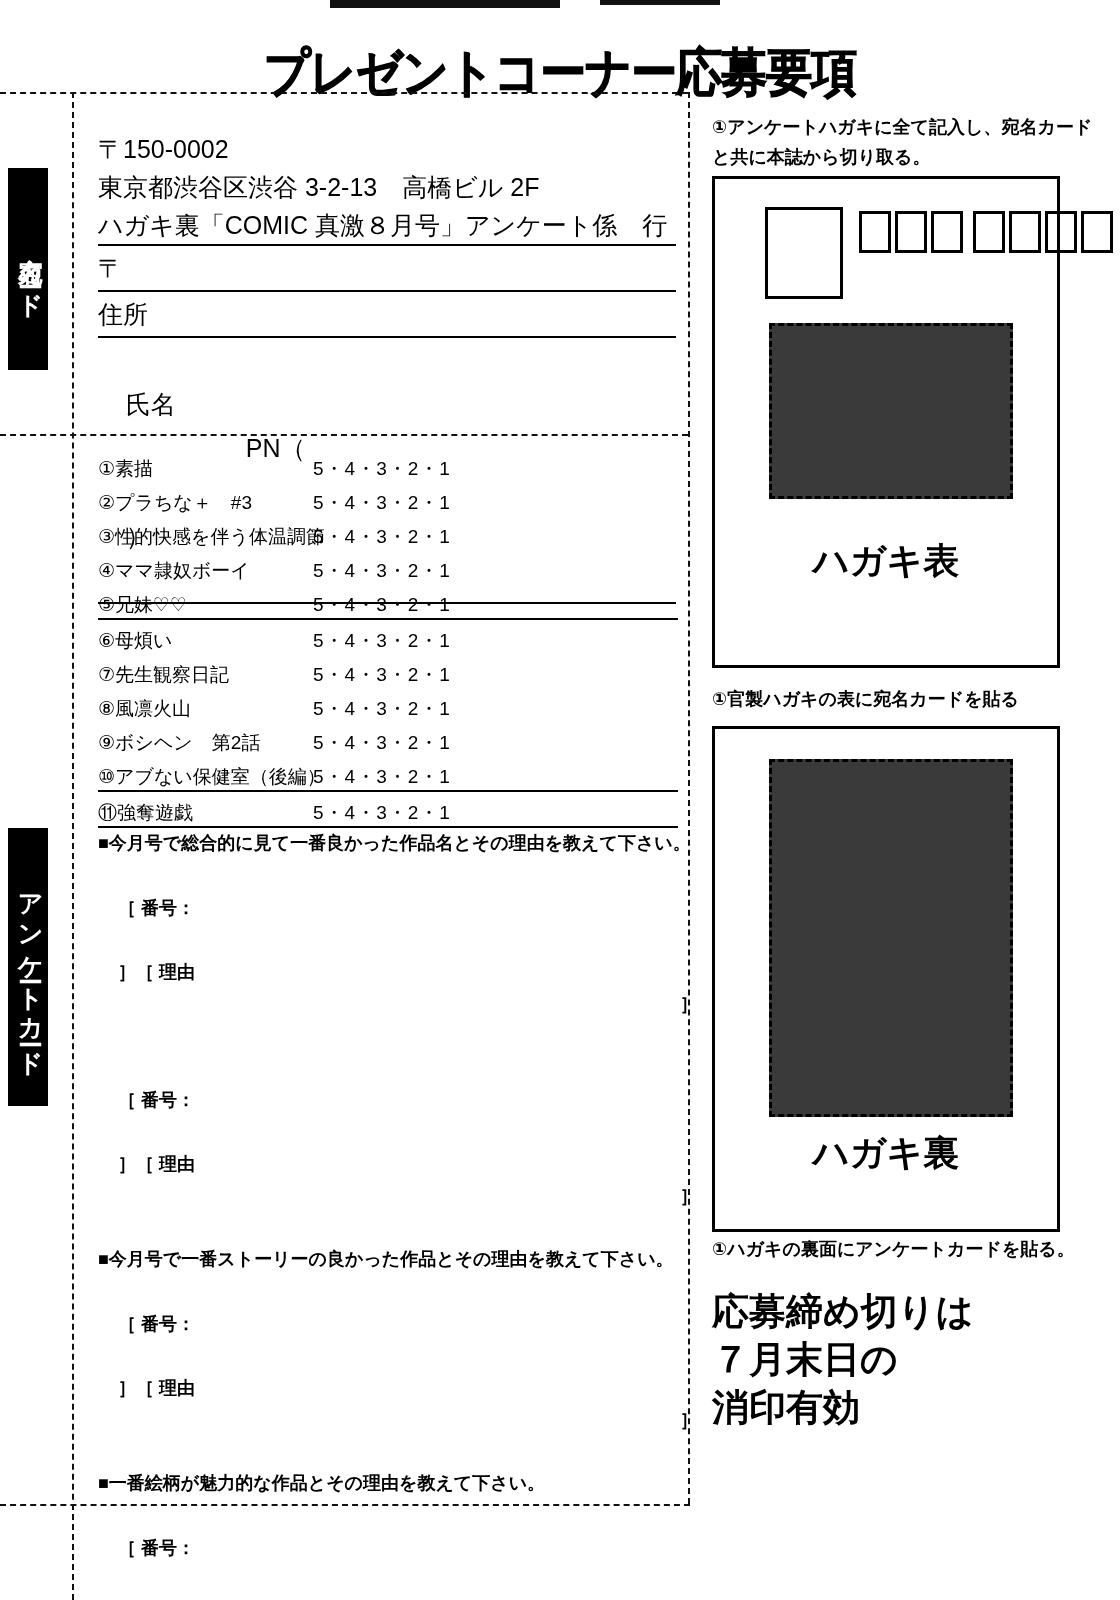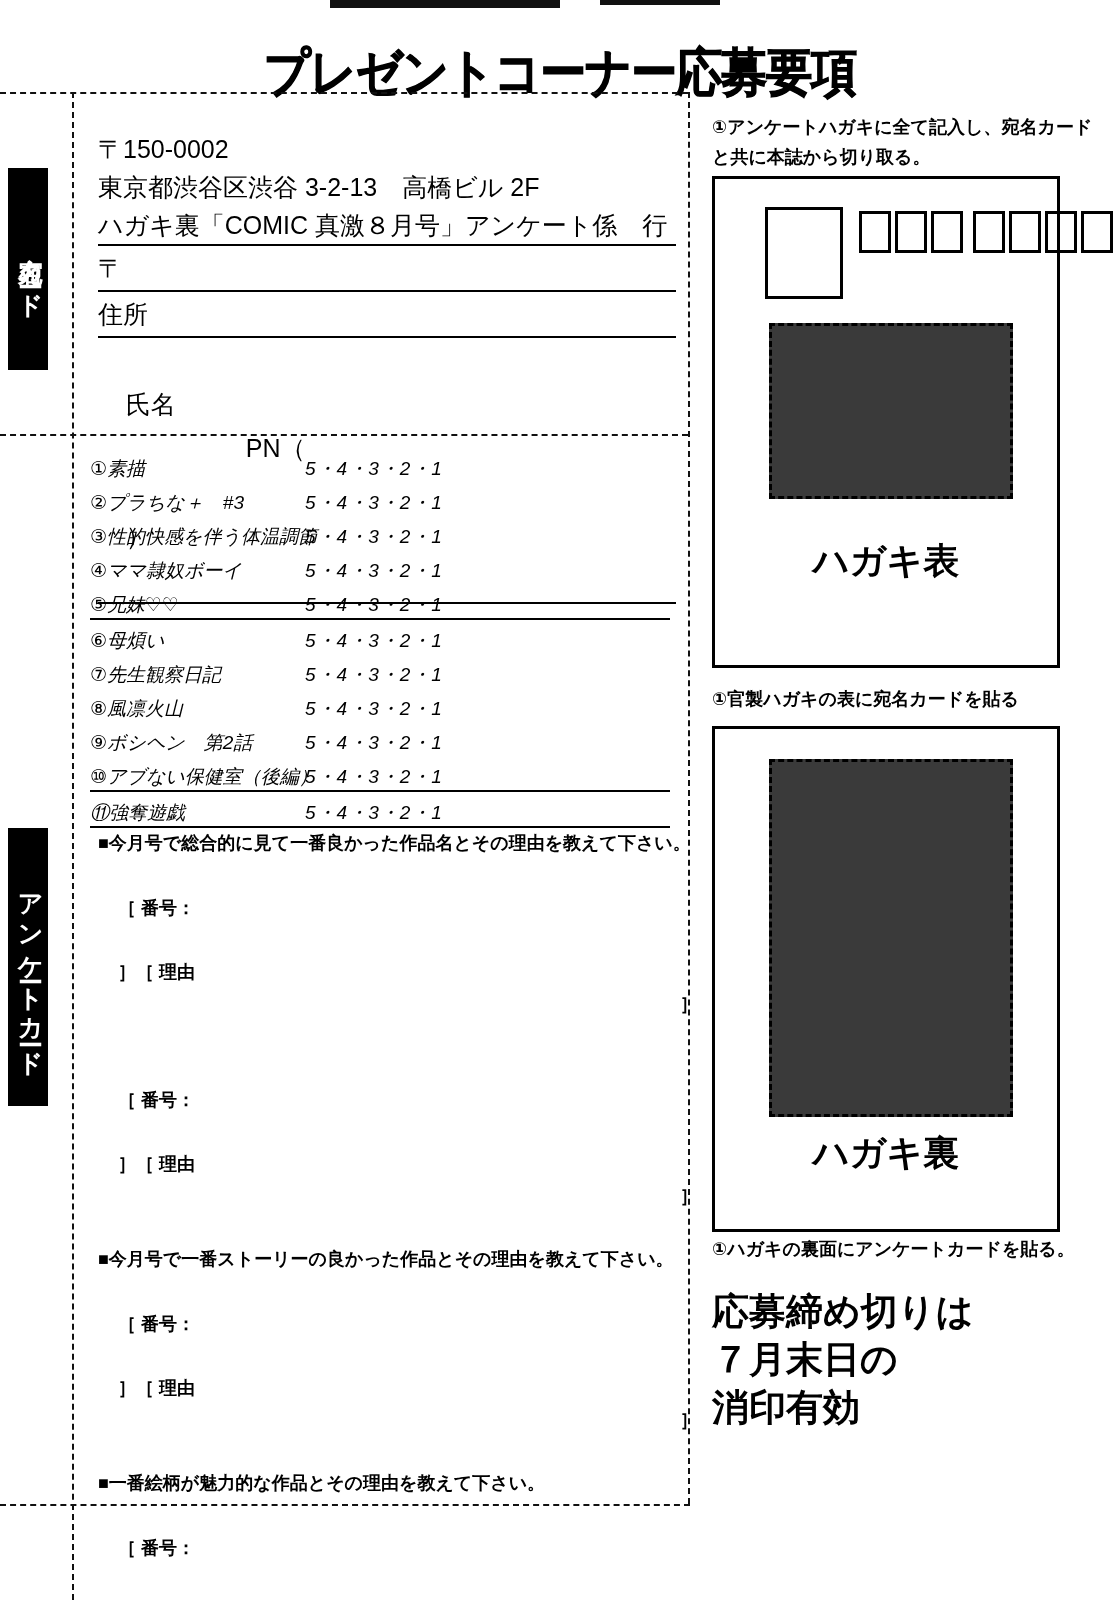--- a/index.html
+++ b/index.html
@@ -32,21 +32,21 @@
 
   
   .addr{position:absolute;left:98px;top:130px;width:578px;}
   .addr .line{font-size:25px;line-height:38px;white-space:pre;}
   .rule{border-bottom:2px solid #000;}
   .addr-row{font-size:25px;line-height:44px;border-bottom:2px solid #000;white-space:pre;}
   .addr-row.noline{border-bottom:none;}
   .pn{display:inline-block;margin-left:120px;}
 
   
-  .works{position:absolute;left:90px;top:448px;width:580px;font-style:italic;}
+  .works{position:absolute;left:98px;top:448px;width:580px;}
   .work{display:flex;align-items:flex-end;font-size:19px;height:34px;}
   .work .nm{width:215px;white-space:nowrap;}
   .work .sc{width:160px;letter-spacing:1px;white-space:nowrap;}
   .work.u{border-bottom:2px solid #000;}
 
   
   .quest{position:absolute;left:98px;top:828px;width:600px;font-size:18px;}
   .q{margin-bottom:2px;line-height:30px;white-space:pre;}
   .q.bold{font-weight:bold;}
   .ans{line-height:32px;white-space:pre;font-weight:bold;}

